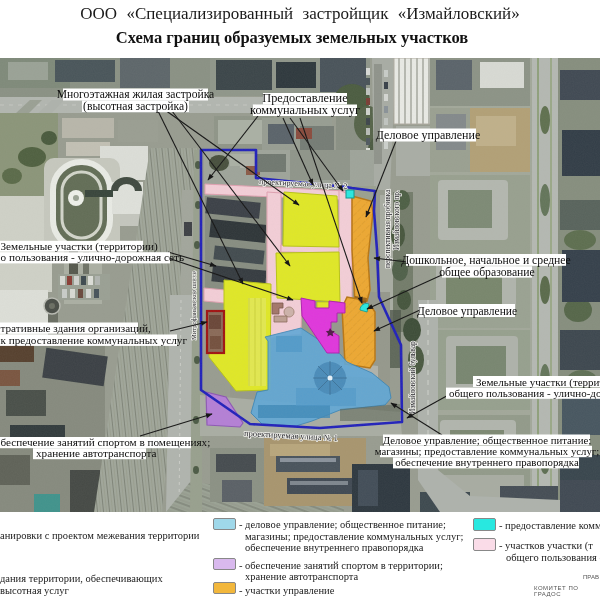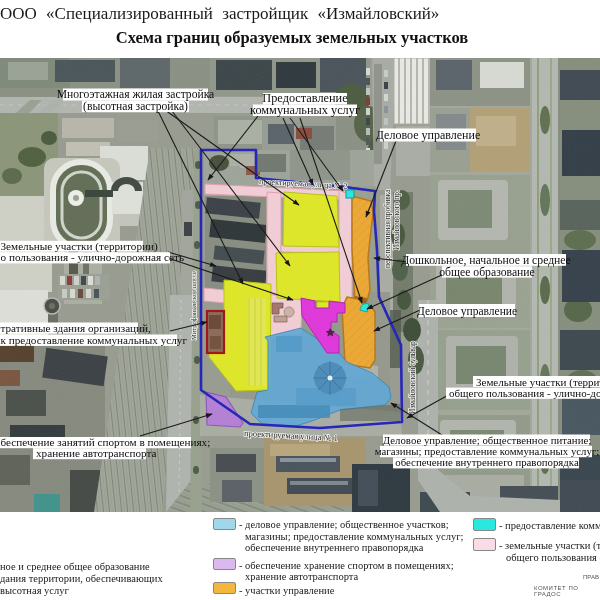--- a/index.html
+++ b/index.html
@@ -1,17 +1,17 @@
 <!DOCTYPE html>
 <html><head>
 <meta charset="utf-8">
 <style>
 html,body{margin:0;padding:0;background:#fff;width:600px;height:600px;overflow:hidden}
 #page{position:relative;width:600px;height:600px;font-family:"Liberation Serif",serif}
-#t1{position:absolute;top:4px;left:0;width:600px;text-align:left;font-size:17px;color:#1a1a1a;word-spacing:5px}
+#t1{position:absolute;top:4px;left:0;width:600px;text-align:center;font-size:17px;color:#1a1a1a;word-spacing:5px}
 #t2{position:absolute;top:28px;left:0;width:584px;text-align:center;font-size:16.5px;font-weight:bold;color:#111}
 svg{position:absolute;left:0;top:0}
 .lg{position:absolute;font-size:10.5px;color:#222;line-height:11px;white-space:nowrap}
 .sw{position:absolute;width:21px;height:10px;border:1px solid #888;border-radius:2px}
 </style>
 </head>
 <body>
 <div id="page">
 <div id="t1">ООО «Специализированный  застройщик  «Измайловский»</div>
 <div id="t2">Схема границ образуемых земельных участков</div>
@@ -409,32 +409,32 @@
 <rect x="380" y="445.8" width="212" height="11.4" fill="#fff"></rect>
 <rect x="393" y="457.4" width="186" height="11" fill="#fff"></rect>
 <text x="487" y="443.6" text-anchor="middle" font-size="10.8">Деловое управление; общественное питание;</text>
 <text x="487" y="455.2" text-anchor="middle" font-size="10.8">магазины; предоставление коммунальных услуг;</text>
 <text x="487" y="466.4" text-anchor="middle" font-size="10.8">обеспечение внутреннего правопорядка</text>
 </g>
 </g>
 
 </svg>
 
-<div class="lg" style="left:0px;top:561px">ное и среднее общее образование</div>
+<div class="lg" style="left:0px;top:530px">анировки с проектом межевания территории</div>
 <div class="lg" style="left:0px;top:573px">дания территории, обеспечивающих</div>
 <div class="lg" style="left:0px;top:585px">высотная услуг</div>
 <div class="sw" style="left:213px;top:518px;background:#9fd8ea"></div>
-<div class="lg" style="left:239px;top:519px">- деловое управление; общественное участков;</div>
+<div class="lg" style="left:239px;top:519px">- деловое управление; общественное питание;</div>
 <div class="lg" style="left:245px;top:530.5px">магазины; предоставление коммунальных услуг;</div>
 <div class="lg" style="left:245px;top:541.5px">обеспечение внутреннего правопорядка</div>
 <div class="sw" style="left:213px;top:558px;background:#d9b9ee"></div>
-<div class="lg" style="left:239px;top:559.5px">- обеспечение хранение спортом в помещениях;</div>
+<div class="lg" style="left:239px;top:559.5px">- обеспечение занятий спортом в территории;</div>
 <div class="lg" style="left:245px;top:571px">хранение автотранспорта</div>
 <div class="sw" style="left:213px;top:582px;background:#f2b73c"></div>
 <div class="lg" style="left:239px;top:585px">- участки управление</div>
 <div class="sw" style="left:473px;top:518px;background:#28e8e0;height:11px"></div>
 <div class="lg" style="left:499px;top:519.5px">- предоставление комм</div>
 <div class="sw" style="left:473px;top:538px;background:#fadce8;height:11px"></div>
-<div class="lg" style="left:499px;top:539.5px">- земельные участки (т</div>
+<div class="lg" style="left:499px;top:539.5px">- участков участки (т</div>
 <div class="lg" style="left:506px;top:551.5px">общего пользования -</div>
 <div style="position:absolute;left:583px;top:574px;font-family:'Liberation Sans',sans-serif;font-size:6px;color:#555">ПРАВ</div>
 <div style="position:absolute;left:534px;top:585px;font-family:'Liberation Sans',sans-serif;font-size:6px;color:#555;letter-spacing:0.5px">КОМИТЕТ ПО ГРАДОС</div>
 </div>
 
 </body></html>

